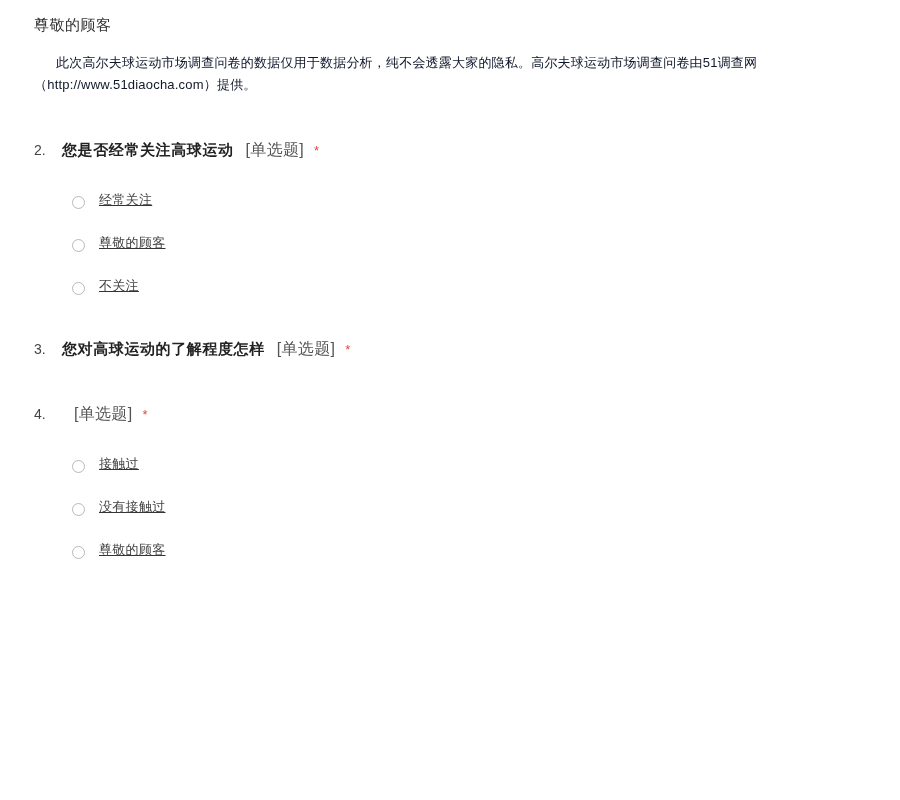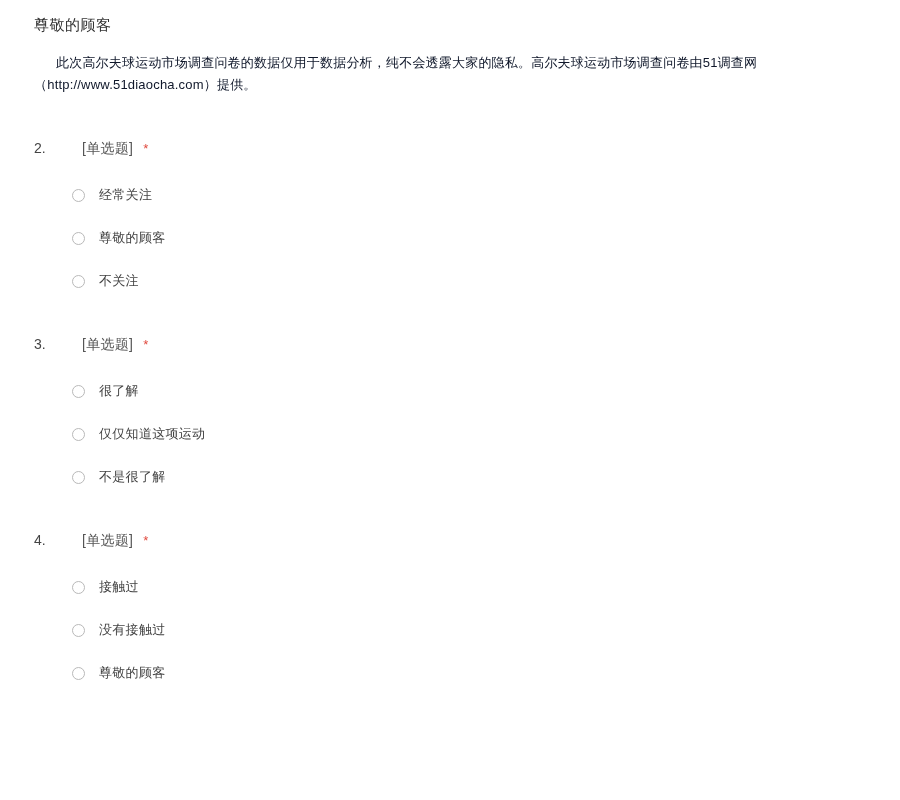--- a/index.html
+++ b/index.html
@@ -55,42 +55,43 @@
     width: 28px;
     flex: 0 0 28px;
   }
   .q-title {
     font-size: 15px;
     font-weight: bold;
     color: #222222;
     letter-spacing: 0.6px;
   }
   .q-type {
-    font-size: 14px;
+    font-size: 16px;
     color: #555555;
-    margin-left: 20px;
+    margin-left: 12px;
     letter-spacing: 0.3px;
   }
   .q-required {
     font-size: 13px;
     color: #e04a3f;
     margin-left: 10px;
   }
 
   .options {
     margin-top: 26px;
     padding-left: 38px;
   }
   .option {
     display: flex;
-    align-items: center;
+    align-items: flex-end;
     height: 22px;
     margin-bottom: 21px;
     cursor: pointer;
     width: max-content;
+    text-decoration: underline;
   }
   .radio {
     width: 13px;
     height: 13px;
     border: 1px solid #b9b9b9;
     border-radius: 50%;
     background: #ffffff;
     flex: 0 0 13px;
     box-sizing: border-box;
   }
@@ -105,20 +106,21 @@
 <body>
 
 <div class="page">
 
   <div class="intro-title">尊敬的顾客</div>
   <div class="intro-body">此次高尔夫球运动市场调查问卷的数据仅用于数据分析，纯不会透露大家的隐私。高尔夫球运动市场调查问卷由51调查网（http://www.51diaocha.com）提供。</div>
 
   <div class="question">
     <div class="q-head">
       <span class="q-num">2.</span>
+      <span class="q-title">您是否经常关注高球运动</span>
       <span class="q-type">[单选题]</span>
       <span class="q-required">*</span>
     </div>
     <div class="options">
       <div class="option">
         <span class="radio"></span>
         <span class="opt-label">经常关注</span>
       </div>
       <div class="option">
         <span class="radio"></span>
@@ -127,36 +129,23 @@
       <div class="option">
         <span class="radio"></span>
         <span class="opt-label">不关注</span>
       </div>
     </div>
   </div>
 
   <div class="question">
     <div class="q-head">
       <span class="q-num">3.</span>
+      <span class="q-title">您对高球运动的了解程度怎样</span>
       <span class="q-type">[单选题]</span>
       <span class="q-required">*</span>
-    </div>
-    <div class="options">
-      <div class="option">
-        <span class="radio"></span>
-        <span class="opt-label">很了解</span>
-      </div>
-      <div class="option">
-        <span class="radio"></span>
-        <span class="opt-label">仅仅知道这项运动</span>
-      </div>
-      <div class="option">
-        <span class="radio"></span>
-        <span class="opt-label">不是很了解</span>
-      </div>
     </div>
   </div>
 
   <div class="question">
     <div class="q-head">
       <span class="q-num">4.</span>
       <span class="q-type">[单选题]</span>
       <span class="q-required">*</span>
     </div>
     <div class="options">

